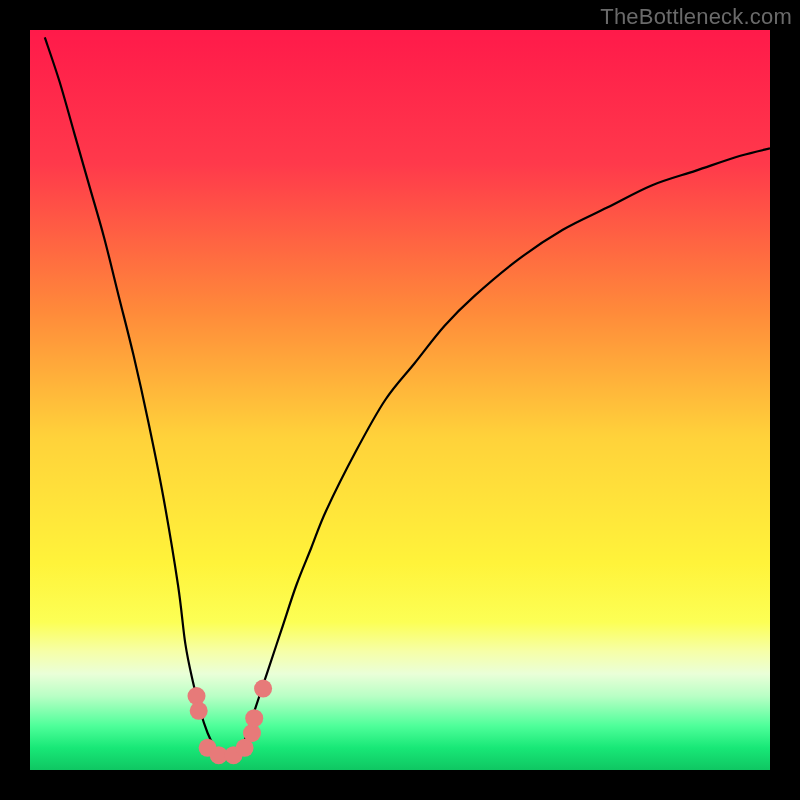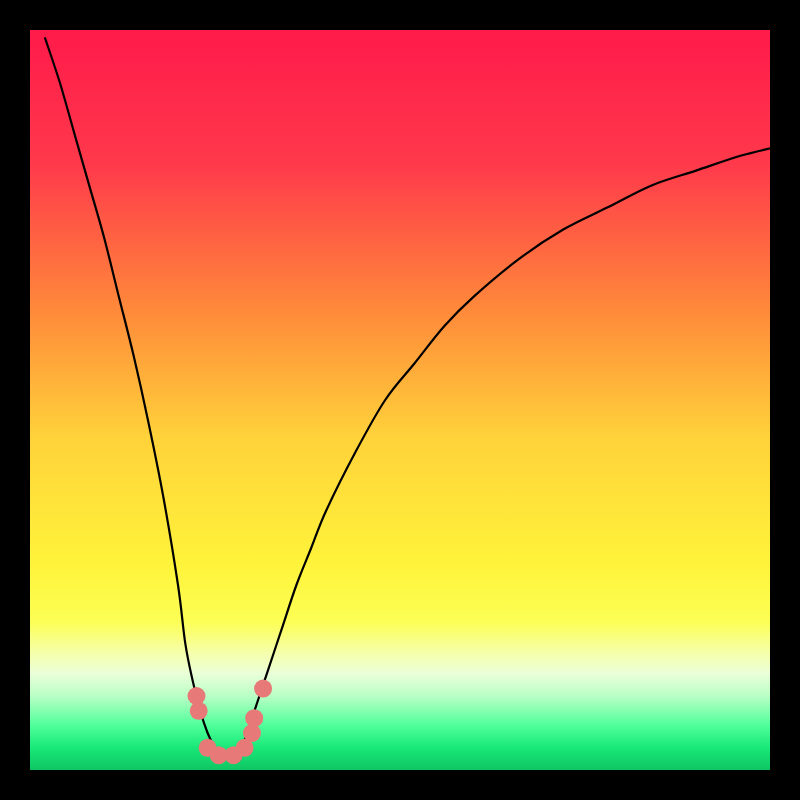--- a/index.html
+++ b/index.html
@@ -71,13 +71,14 @@
           <circle cx="188.70000000000002" cy="725.2" r="9" fill="#e77a79"></circle>
           <circle cx="203.50000000000003" cy="725.2" r="9" fill="#e77a79"></circle>
           <circle cx="214.6" cy="717.8" r="9" fill="#e77a79"></circle>
           <circle cx="222" cy="703" r="9" fill="#e77a79"></circle>
           <circle cx="224.22" cy="688.2" r="9" fill="#e77a79"></circle>
           <circle cx="233.1" cy="658.6" r="9" fill="#e77a79"></circle>
         </g>
     </svg>
   </div>
 
+  <div class="watermark">TheBottleneck.com</div>
 </div>
 
 </body></html>

